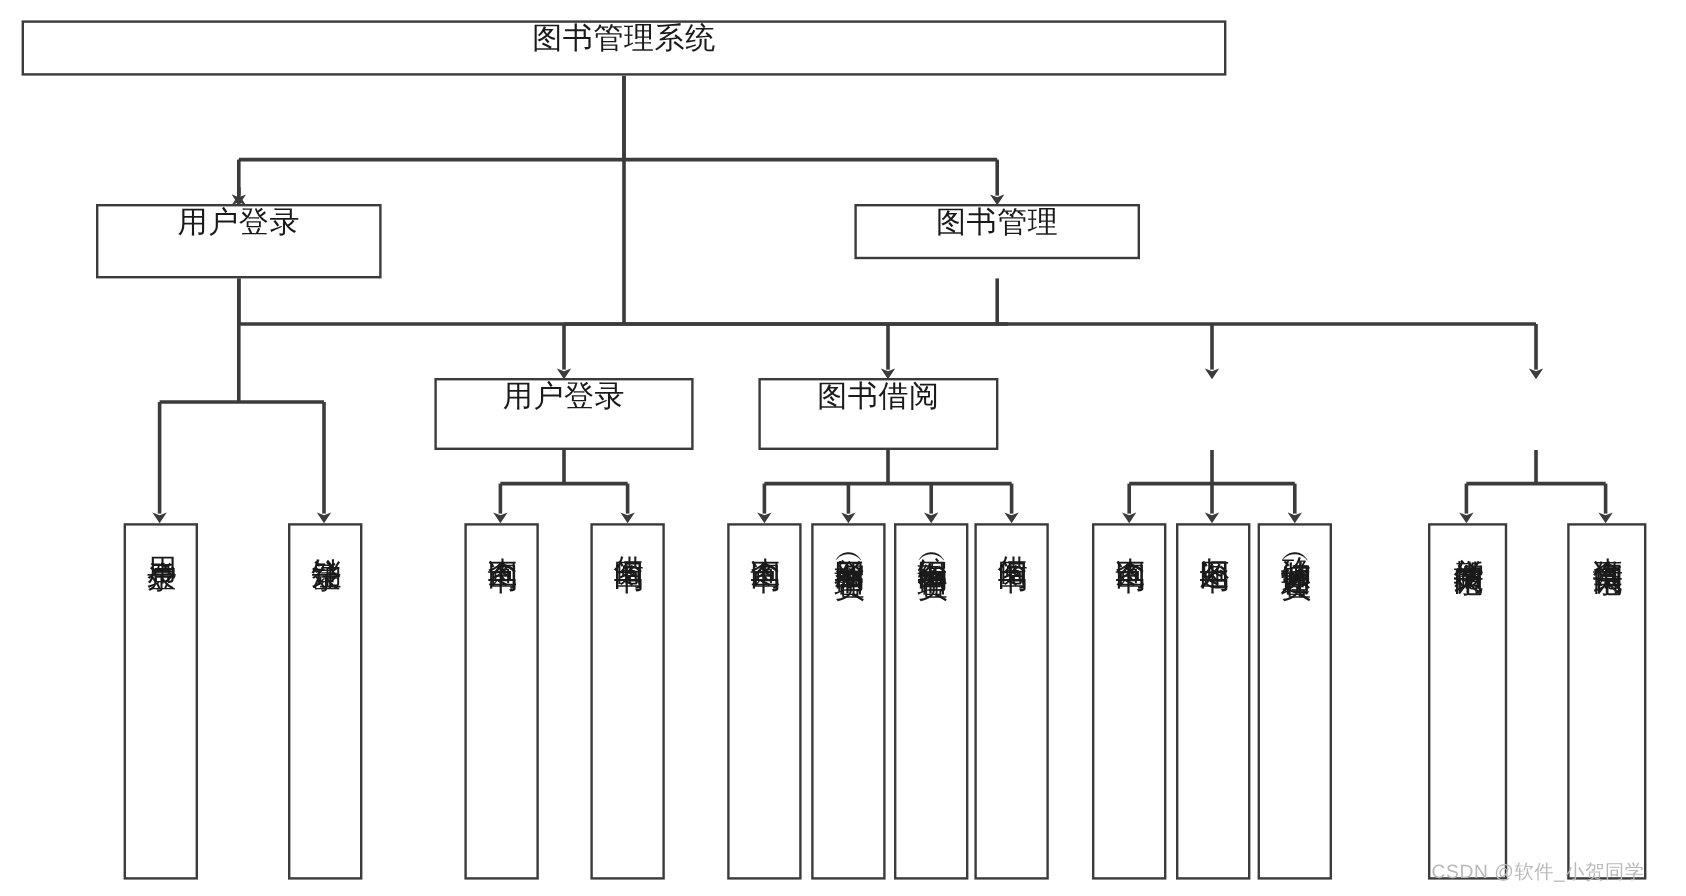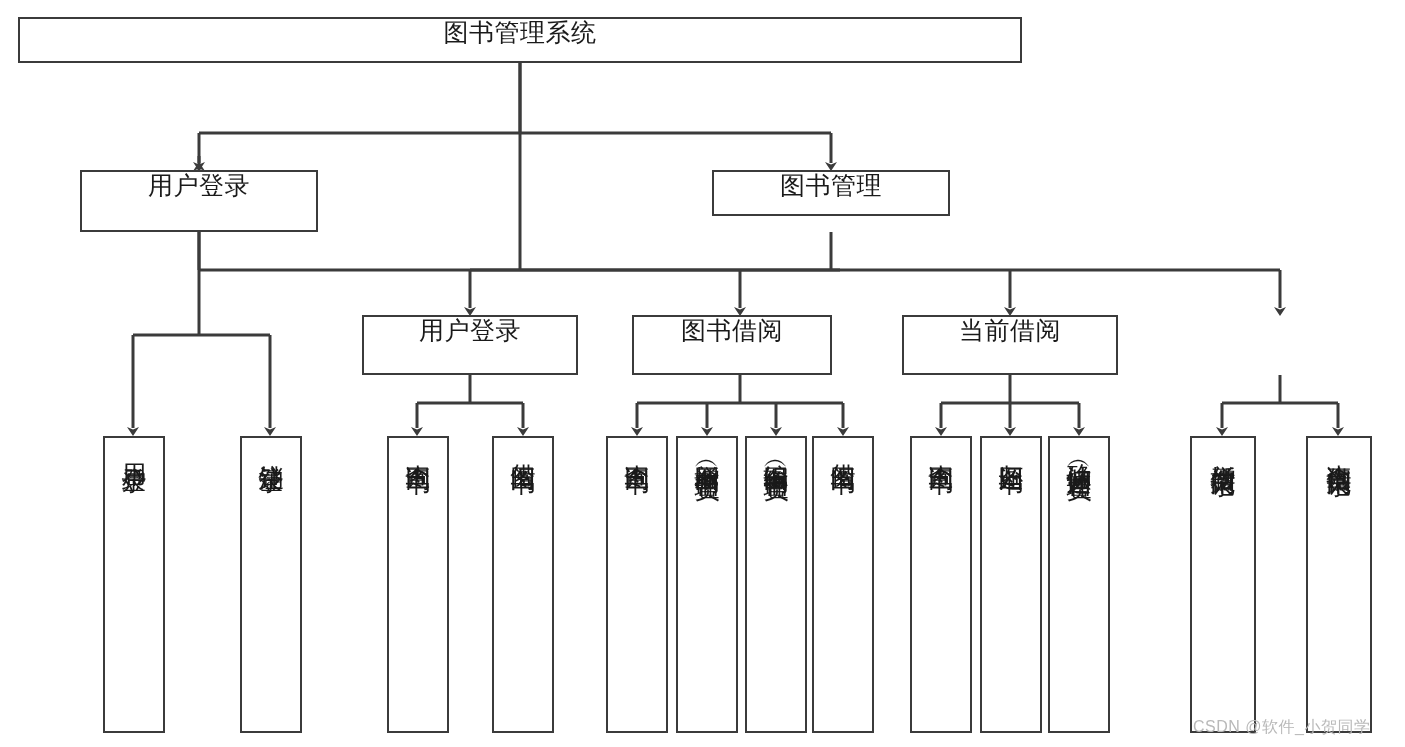--- a/index.html
+++ b/index.html
@@ -158,23 +158,20 @@
   <div class="node horiz" style="left:712px; top:170px; width:238px; height:46px;">
     <span class="label">图书管理</span>
   </div>
 
   <div class="node horiz" style="left:362px; top:315px; width:216px; height:60px;">
     <span class="label">用户登录</span>
   </div>
   <div class="node horiz" style="left:632px; top:315px; width:200px; height:60px;">
     <span class="label">图书借阅</span>
   </div>
-  <div class="node horiz" style="left:902px; top:315px; width:216px; height:60px;">
-    <span class="label">当前借阅</span>
-  </div>
 
   <div class="node vert" style="left:103px; top:436px; width:62px; height:297px;">
     <span class="label">用户登录</span>
   </div>
   <div class="node vert" style="left:240px; top:436px; width:62px; height:297px;">
     <span class="label">注销登录</span>
   </div>
 
   <div class="node vert" style="left:387px; top:436px; width:62px; height:297px;">
     <span class="label">查询图书</span>

